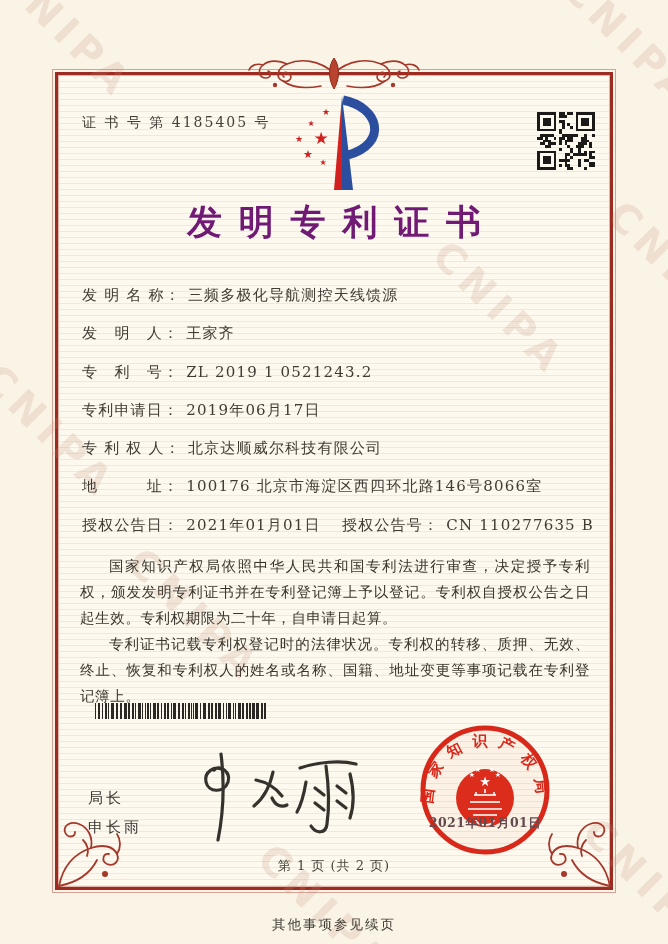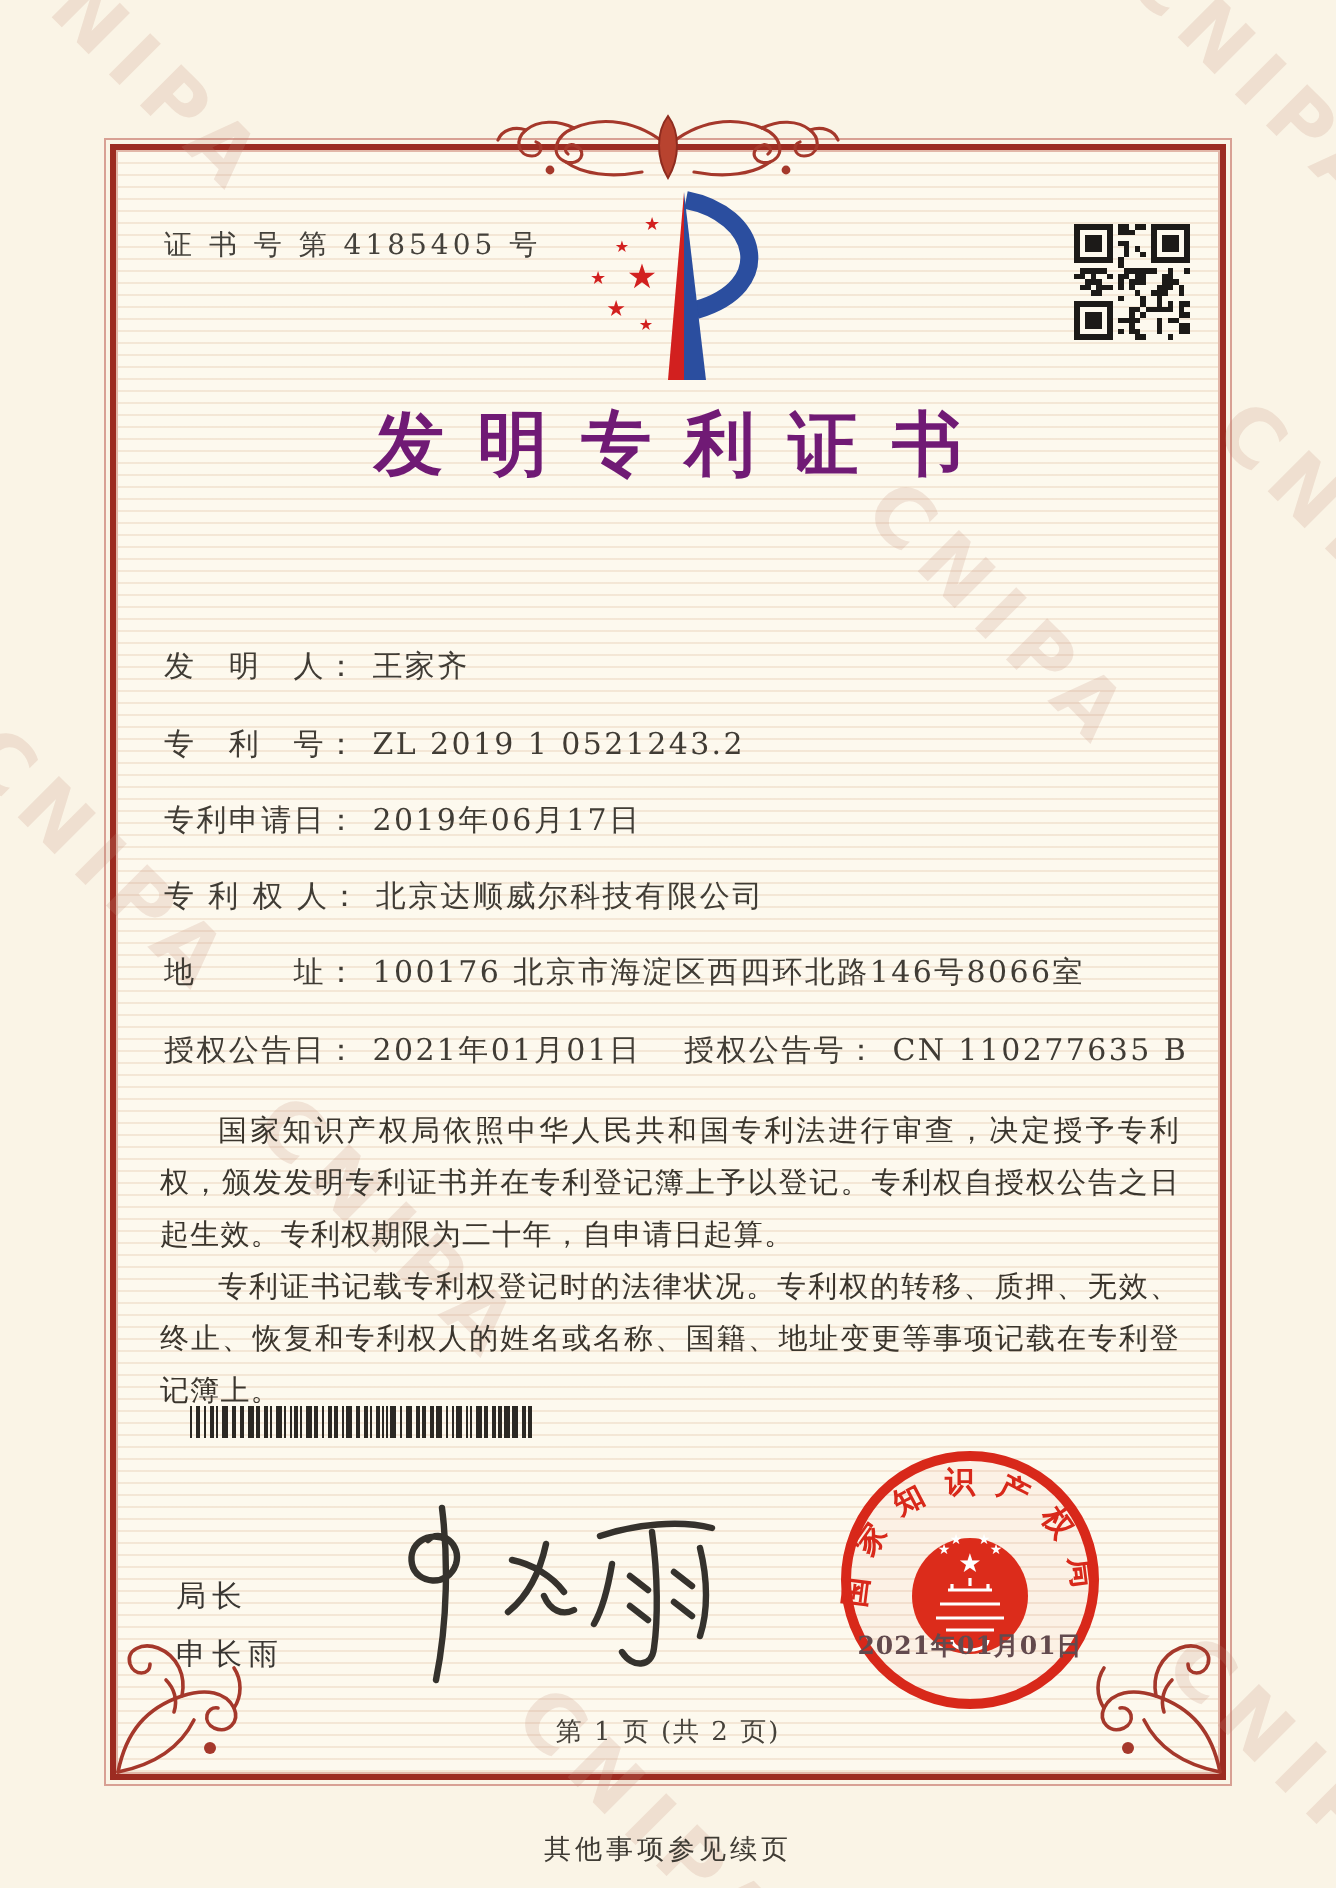--- a/index.html
+++ b/index.html
@@ -203,20 +203,23 @@
       <rect x="14" y="0" width="7" height="7"></rect>
       <rect x="15" y="1" width="5" height="5" fill="#fdf9ee"></rect>
       <rect x="16" y="2" width="3" height="3" fill="#1c1a18"></rect>
       <rect x="0" y="14" width="7" height="7"></rect>
       <rect x="1" y="15" width="5" height="5" fill="#fdf9ee"></rect>
       <rect x="2" y="16" width="3" height="3" fill="#1c1a18"></rect>
     </svg>
 
   <div class="content title">发明专利证书</div>
 
+  <div class="content field" style="top:286px;">
+    <span>发 明 名 称：</span><span class="val">三频多极化导航测控天线馈源</span>
+  </div>
   <div class="content field" style="top:324px;">
     <span>发　明　人：</span><span class="val">王家齐</span>
   </div>
   <div class="content field" style="top:363px;">
     <span>专　利　号：</span><span class="val">ZL 2019 1 0521243.2</span>
   </div>
   <div class="content field" style="top:401px;">
     <span>专利申请日：</span><span class="val">2019年06月17日</span>
   </div>
   <div class="content field" style="top:439px;">

